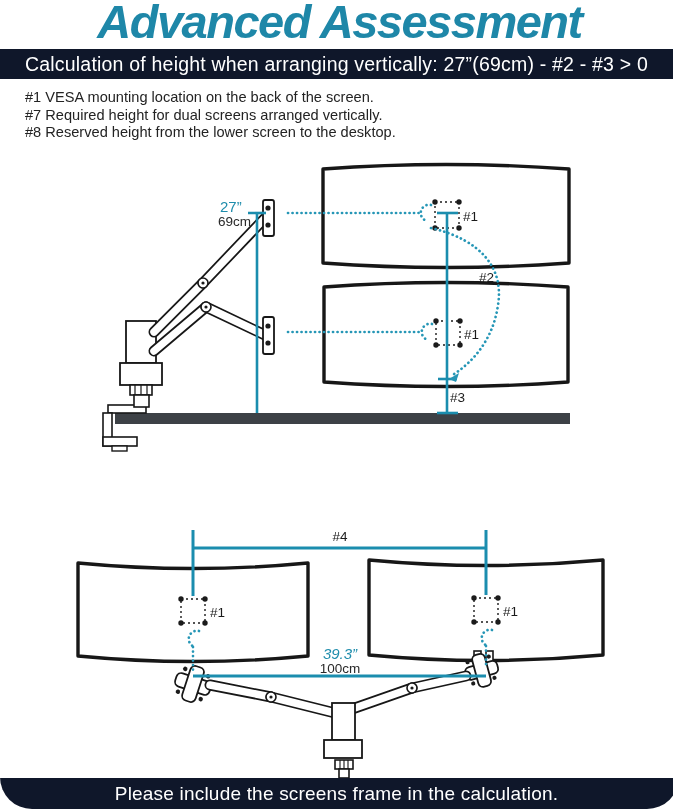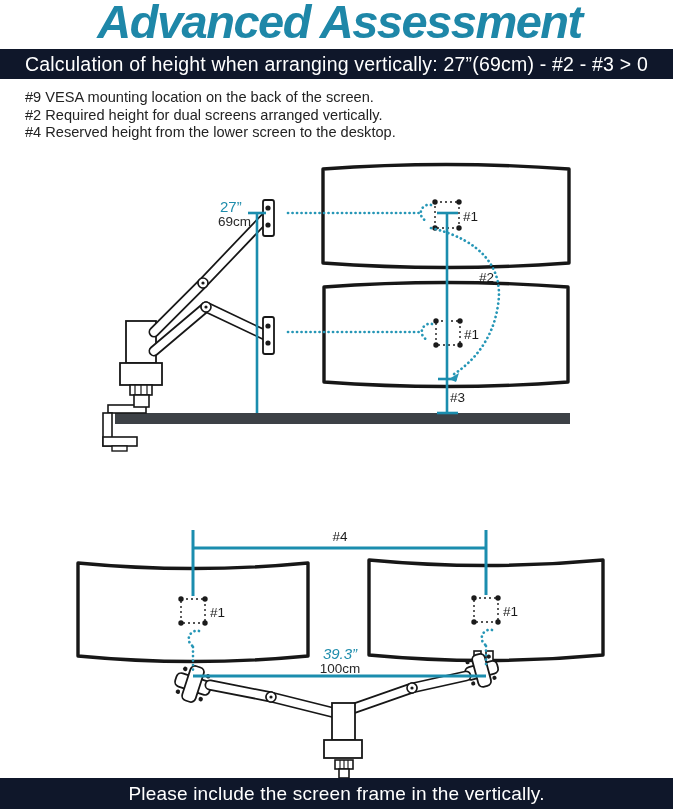--- a/index.html
+++ b/index.html
@@ -1,17 +1,17 @@
 <!DOCTYPE html>
 <html><head>
 <meta charset="utf-8">
 <style>
   html,body{margin:0;padding:0;background:#fff;}
   #page{position:relative;width:679px;height:809px;background:#ffffff;overflow:hidden;
-        font-family:"Liberation Sans",sans-serif;}
+        font-family:"Liberation Sans",sans-serif;border-radius:32px;}
   .title{position:absolute;top:-6px;left:0;width:679px;text-align:center;
          font-style:italic;font-weight:800;font-size:47px;letter-spacing:-1.5px;
          color:#1e87a8;white-space:nowrap;}
   .banner{position:absolute;left:0;width:673px;background:#0f172a;color:#ffffff;
           text-align:center;font-weight:500;letter-spacing:.2px;}
   .banner1{top:49px;height:30px;line-height:30px;font-size:19.5px;}
   .banner2{top:461px;height:30px;line-height:30px;font-size:19.5px;}
   .banner3{top:778px;height:31px;line-height:31px;font-size:19px;}
   .notes{position:absolute;top:89px;left:25px;width:630px;color:#232323;
          font-size:14.6px;line-height:17.6px;}
@@ -38,23 +38,23 @@
 </head>
 <body>
 
 <div id="page">
 
   <div class="title">Advanced Assessment</div>
 
   <div class="banner banner1">Calculation of height when arranging vertically: 27”(69cm) - #2 - #3 &gt; 0</div>
 
   <div class="notes">
-    <div>#9 VESA mounting location on the back of the screen.</div>
-    <div>#2 Required height for dual screens arranged vertically.</div>
-    <div>#4 Reserved height from the lower screen to the desktop.</div>
+    <div>#1 VESA mounting location on the back of the screen.</div>
+    <div>#7 Required height for dual screens arranged vertically.</div>
+    <div>#8 Reserved height from the lower screen to the desktop.</div>
   </div>
 
   <svg id="svg1" width="679" height="303" viewBox="0 0 679 303">
 
     <rect x="115" y="258" width="455" height="11" fill="#3d4146"></rect>
     <g>
       <rect class="ink" x="108" y="250" width="38" height="8" stroke-width="1.6"></rect>
       <rect class="ink" x="103" y="258" width="9" height="33" stroke-width="1.6"></rect>
       <rect class="ink" x="103" y="282" width="34" height="9" stroke-width="1.6"></rect>
       <rect class="ink" x="112" y="291" width="15" height="5" stroke-width="1.4"></rect>
@@ -228,14 +228,14 @@
 
     <line class="teal3" x1="193" y1="151" x2="486" y2="151"></line>
 
     <text class="lbl" x="340" y="16" text-anchor="middle">#4</text>
     <text class="lbl" x="210" y="92">#1</text>
     <text class="lbl" x="503" y="91">#1</text>
     <text class="lblteal" x="340" y="134" text-anchor="middle" font-style="italic">39.3”</text>
     <text class="lblcm" x="340" y="148" text-anchor="middle">100cm</text>
   </svg>
 
-  <div class="banner banner3">Please include the screen frame in the vertically.</div>
+  <div class="banner banner3">Please include the screens frame in the calculation.</div>
 </div>
 
 </body></html>

